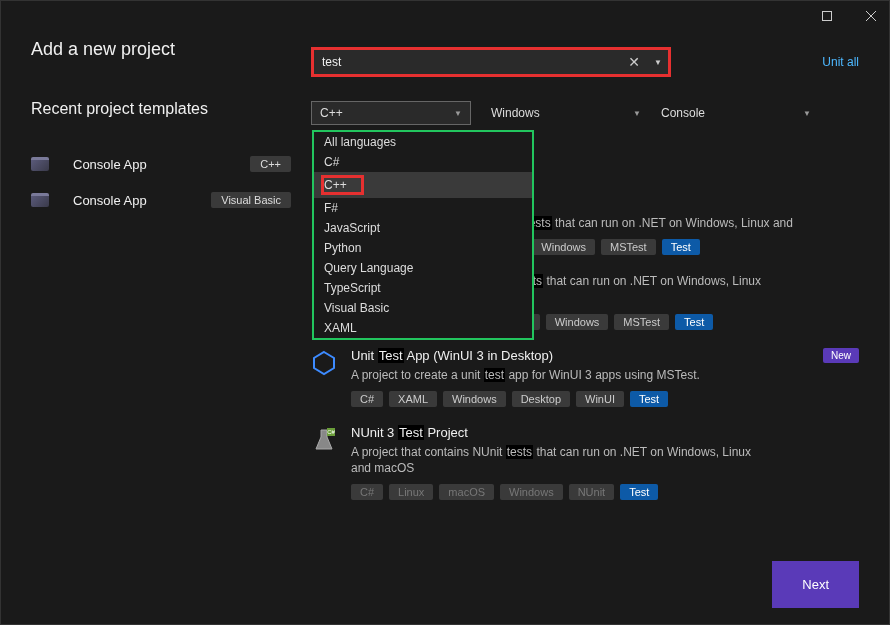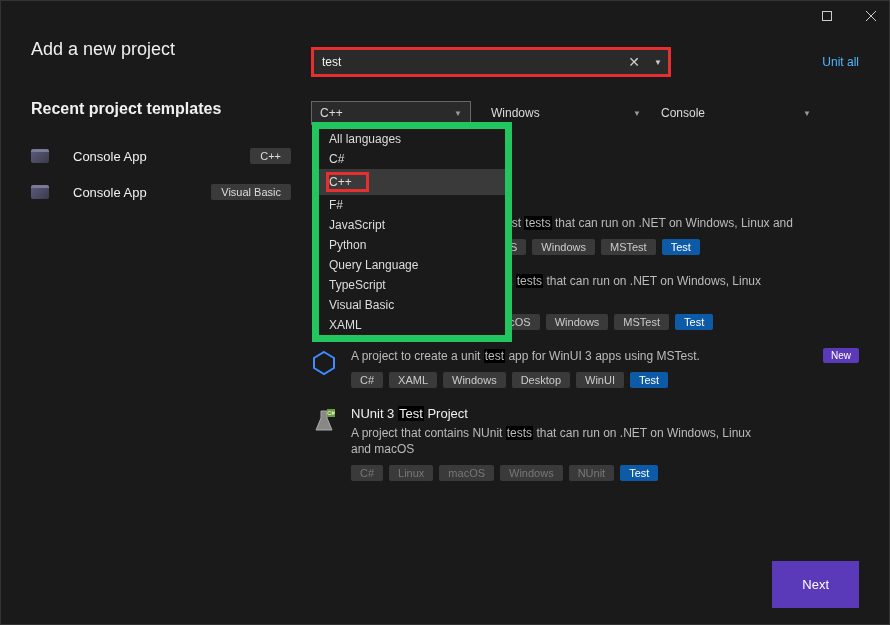--- a/index.html
+++ b/index.html
@@ -41,22 +41,22 @@
   padding-right: 20px;
 }
 .page-title {
   font-size: 18px;
   font-weight: 400;
   margin-top: 8px;
   margin-bottom: 40px;
 }
 .recent-header {
   font-size: 16px;
-  font-weight: 700;
-  margin-bottom: 20px;
+  font-weight: 400;
+  margin-bottom: 28px;
 }
 .recent-item {
   display: flex;
   align-items: center;
   gap: 24px;
   padding: 10px 0;
 }
 .recent-icon {
   width: 18px; height: 14px;
   background: linear-gradient(135deg,#5a5a7a,#3a3a4a);
@@ -123,25 +123,25 @@
   padding: 0 8px;
   font-size: 12px;
   color: #ddd;
   cursor: pointer;
 }
 .filter.lang { width: 160px; }
 .filter.plain { border: none; background: transparent; padding: 0; width: 150px; }
 .filter .chev { font-size: 8px; color: #999; }
 .dropdown {
   position: absolute;
-  top: 20px;
+  top: 28px;
   left: 0;
-  width: 200px;
+  width: 222px;
   background: #1a1a1a;
-  border: 7px solid #22c55e;
+  border: 2px solid #22c55e;
   z-index: 100;
 }
 .dropdown-item {
   padding: 3px 10px;
   font-size: 12px;
   color: #ddd;
   cursor: pointer;
 }
 .dropdown-item.highlighted {
   background: #3a3a3a;
@@ -325,20 +325,23 @@
       </div>
 
       <div class="result" style="position:relative;">
         <span class="new-badge">New</span>
         <div class="result-icon">
           <svg width="26" height="26" viewBox="0 0 26 26">
               <polygon points="13,2 23,8 23,18 13,24 3,18 3,8" fill="none" stroke="#3d8bff" stroke-width="2"></polygon>
             </svg>
         </div>
         <div class="result-body">
+          <h4>
+            <span>Unit </span><span class="hilite">Test</span><span> App (WinUI 3 in Desktop)</span>
+          </h4>
           <p>
             <span>A project to create a unit </span><span class="hilite">test</span><span> app for WinUI 3 apps using MSTest.</span>
           </p>
           <div class="tags">
             <span class="tag">C#</span>
             <span class="tag">XAML</span>
             <span class="tag">Windows</span>
             <span class="tag">Desktop</span>
             <span class="tag">WinUI</span>
             <span class="tag hl">Test</span>

